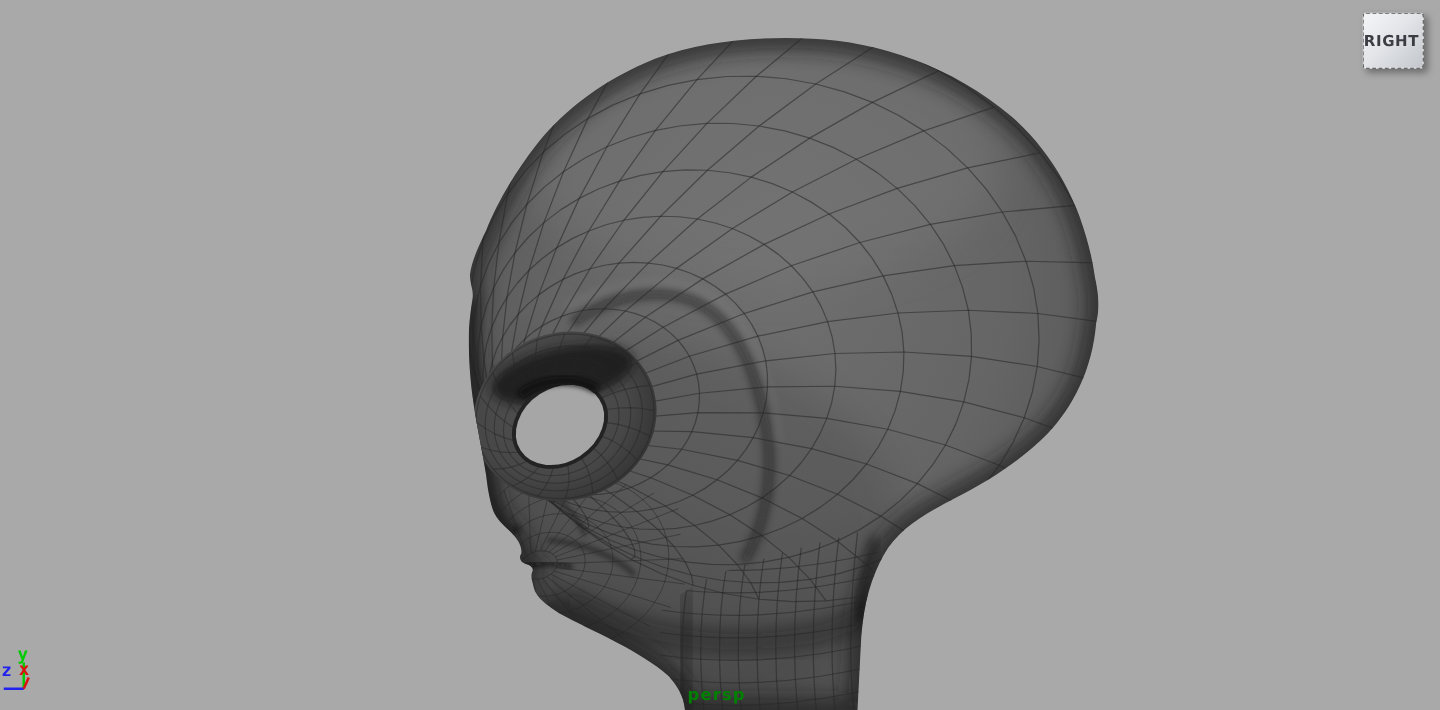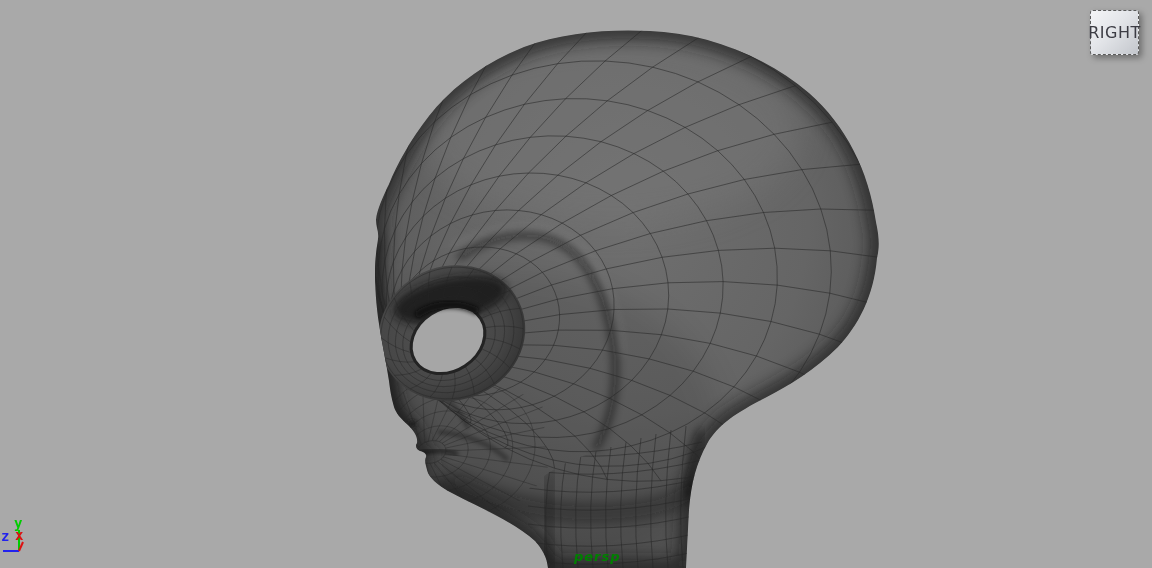--- a/index.html
+++ b/index.html
@@ -8,29 +8,29 @@
     background:#a9a9a9;
     font-family:"DejaVu Sans","Liberation Sans",sans-serif;
   }
   #viewport{position:absolute;left:0;top:0;width:1152px;height:568px;}
   
   #view-axis-btn{
     position:absolute;left:1090px;top:10px;width:47px;height:43px;
     background:linear-gradient(135deg,#f4f5f7 0%,#e3e5e9 45%,#c3c6cc 100%);
     border:1px dashed #5a5a5a;border-radius:3px;
     box-shadow:3px 3px 6px rgba(0,0,0,0.35);
-    display:flex;align-items:center;justify-content:center;
-    font-size:16px;font-weight:normal;color:#3c3c44;letter-spacing:0.5px;
+    display:flex;align-items:center;justify-content:flex-start;
+    font-size:12px;font-weight:bold;color:#3c3c44;letter-spacing:0.5px;
     cursor:pointer;user-select:none;
   }
   
   #camera-label{
-    position:absolute;left:574px;top:549px;
+    position:absolute;left:550px;top:549px;
     font-size:13px;font-weight:bold;color:#008000;
-    letter-spacing:1px;user-select:none;font-style:italic;
+    letter-spacing:1px;user-select:none;
   }
   
   #axis-gizmo{position:absolute;left:0;top:512px;width:46px;height:56px;}
   #axis-gizmo text{font-family:"DejaVu Sans Mono","Liberation Mono",monospace;font-size:14px;font-weight:bold;}
 </style>
 </head>
 <body style="background: rgb(169, 169, 169);">
 
 <svg id="viewport" viewBox="0 0 1152 568" xmlns="http://www.w3.org/2000/svg">
   <defs>

